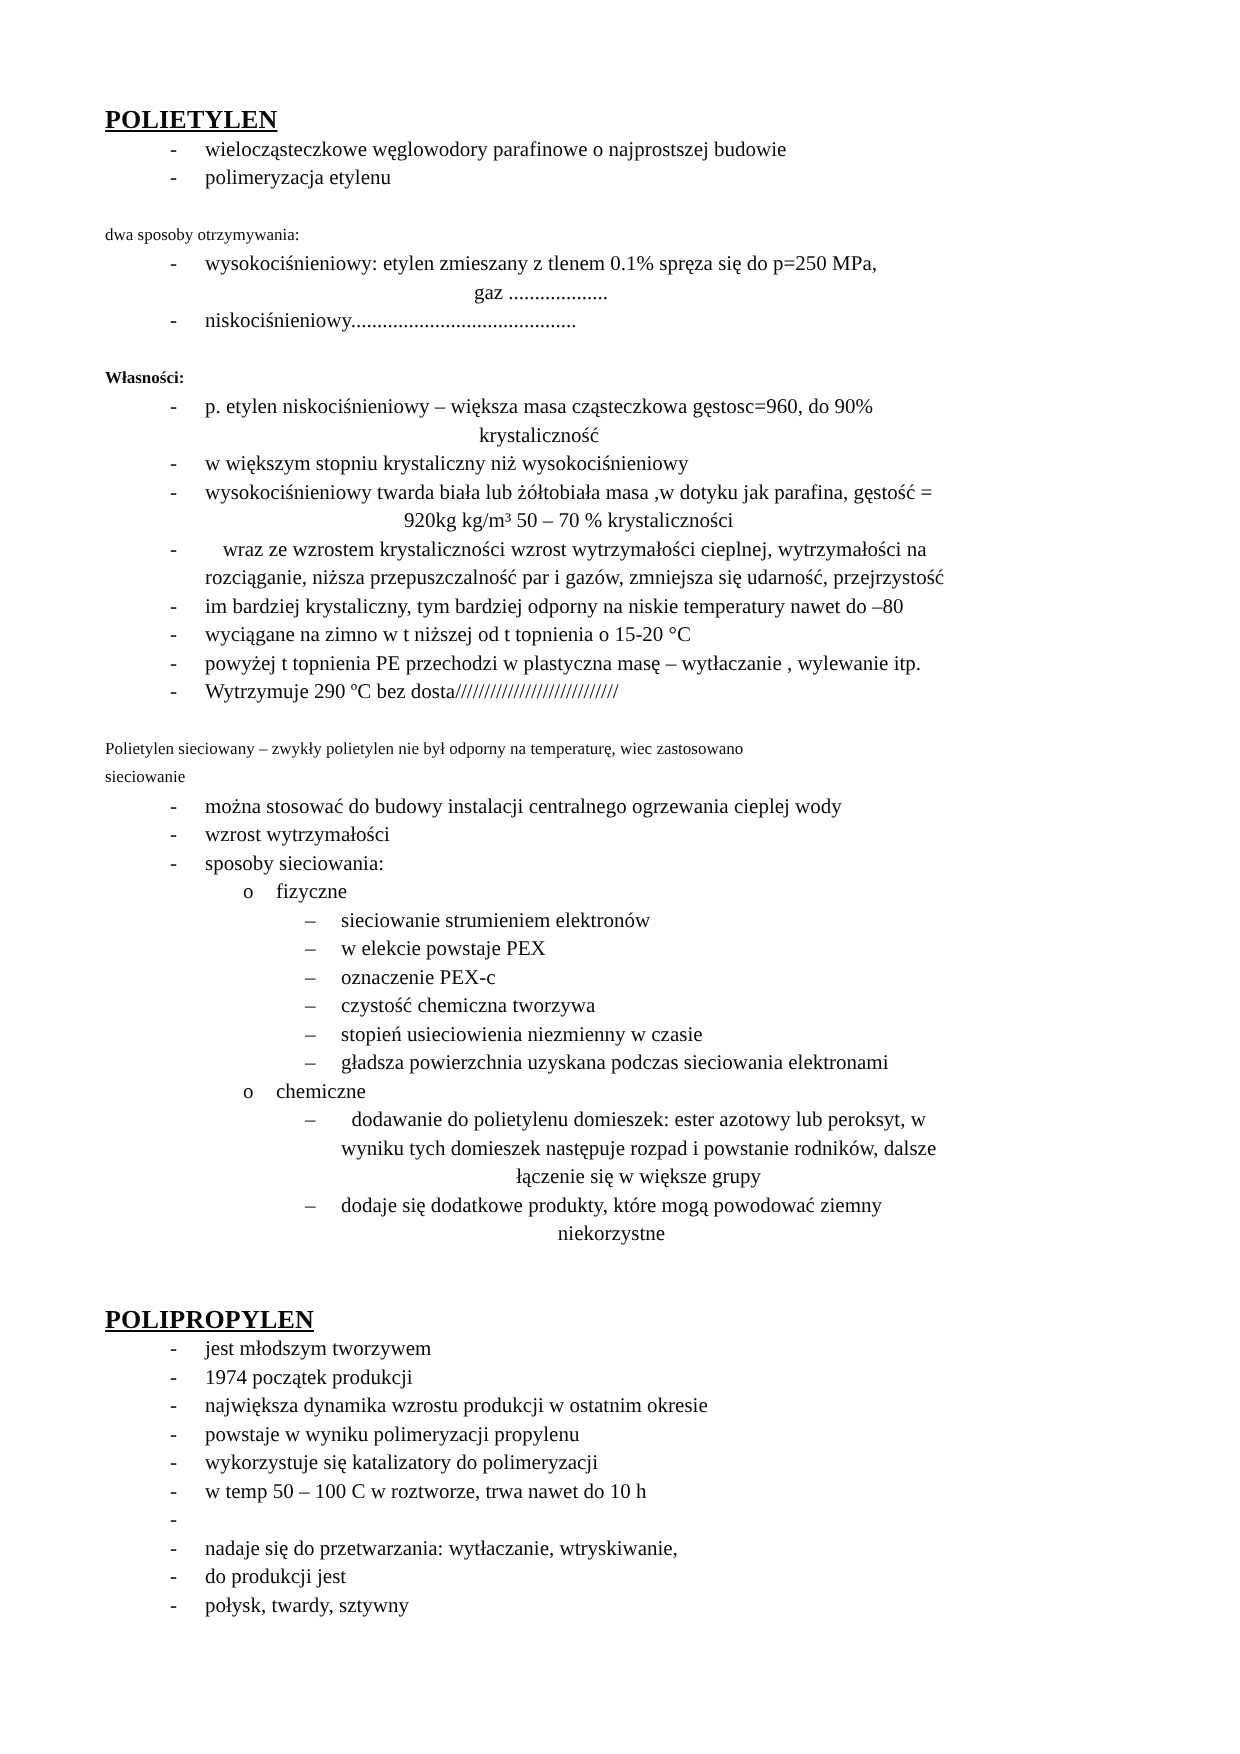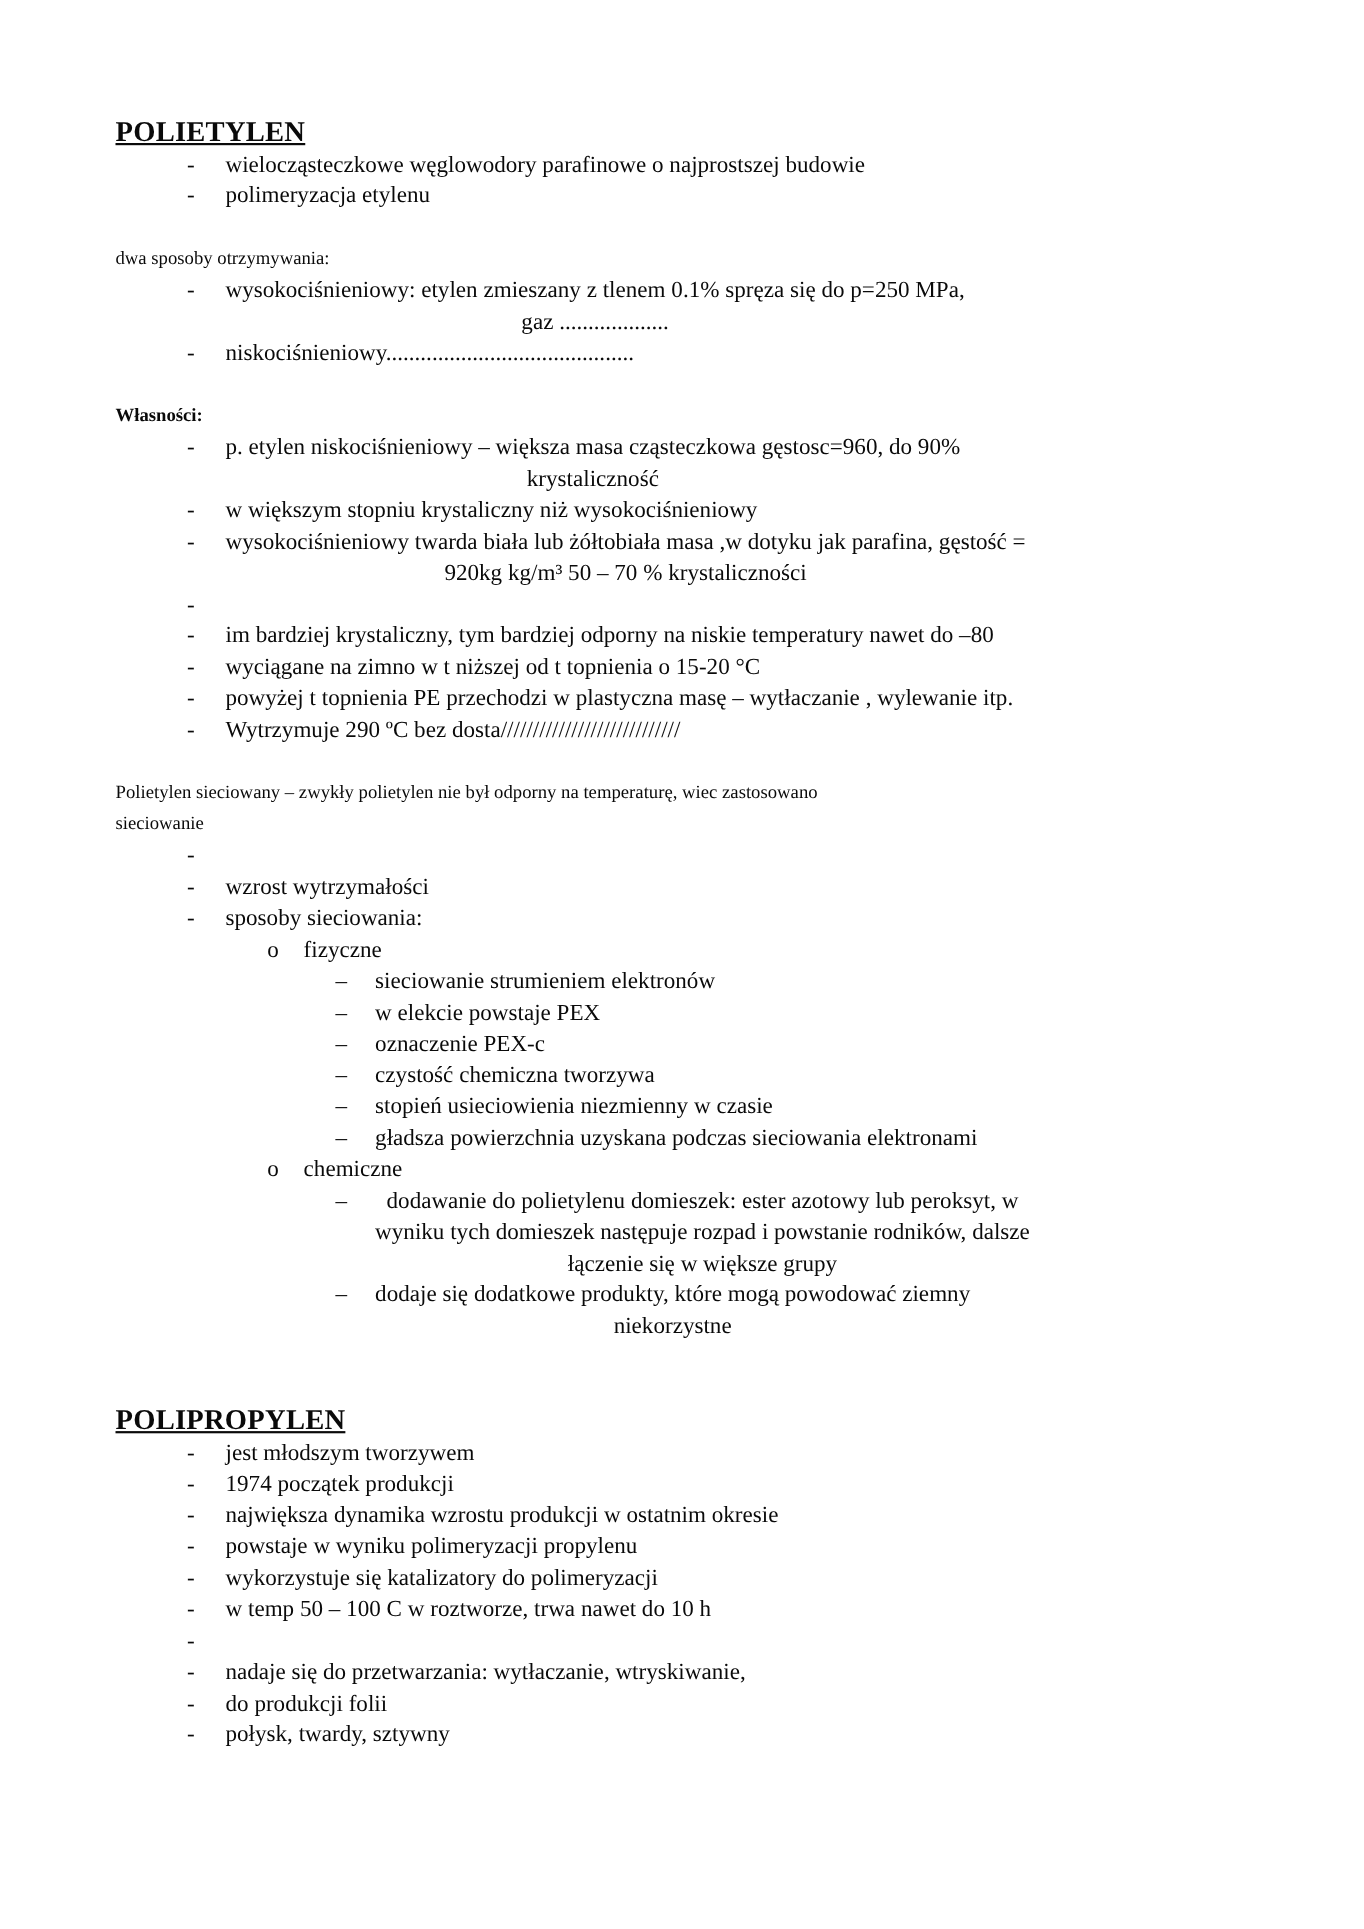--- a/index.html
+++ b/index.html
@@ -118,20 +118,22 @@
   </div>
 
   <div class="item level-1">
     <span class="bullet">-</span>
     <span class="text">wysokociśnieniowy twarda biała lub żółtobiała masa ,w dotyku jak parafina, gęstość =
 920kg kg/m³ 50 – 70 % krystaliczności</span>
   </div>
 
   <div class="item level-1">
     <span class="bullet">-</span>
+    <span class="text">wraz ze wzrostem krystaliczności wzrost wytrzymałości cieplnej, wytrzymałości na
+rozciąganie, niższa przepuszczalność par i gazów, zmniejsza się udarność, przejrzystość</span>
   </div>
 
   <div class="item level-1">
     <span class="bullet">-</span>
     <span class="text">im bardziej krystaliczny, tym bardziej odporny na niskie temperatury nawet do –80</span>
   </div>
 
   <div class="item level-1">
     <span class="bullet">-</span>
     <span class="text">wyciągane na zimno w t niższej od t topnienia o 15-20 °C</span>
@@ -148,20 +150,21 @@
   </div>
 </div>
   </section>
 
   <section class="section">
     <div class="heading paragraph">Polietylen sieciowany – zwykły polietylen nie był odporny na temperaturę, wiec zastosowano
 sieciowanie</div>
     <div class="list">
   <div class="item level-1">
     <span class="bullet">-</span>
+    <span class="text">można stosować do budowy instalacji centralnego ogrzewania cieplej wody</span>
   </div>
 
   <div class="item level-1">
     <span class="bullet">-</span>
     <span class="text">wzrost wytrzymałości</span>
   </div>
 
   <div class="item level-1">
     <span class="bullet">-</span>
     <span class="text">sposoby sieciowania:</span>
@@ -259,21 +262,21 @@
     <span class="bullet">-</span>
   </div>
 
   <div class="item level-1">
     <span class="bullet">-</span>
     <span class="text">nadaje się do przetwarzania: wytłaczanie, wtryskiwanie,</span>
   </div>
 
   <div class="item level-1">
     <span class="bullet">-</span>
-    <span class="text">do produkcji folii</span>
+    <span class="text">do produkcji jest</span>
   </div>
 
   <div class="item level-1">
     <span class="bullet">-</span>
     <span class="text">połysk, twardy, sztywny</span>
   </div>
 </div>
   </section>
 </div>
 

